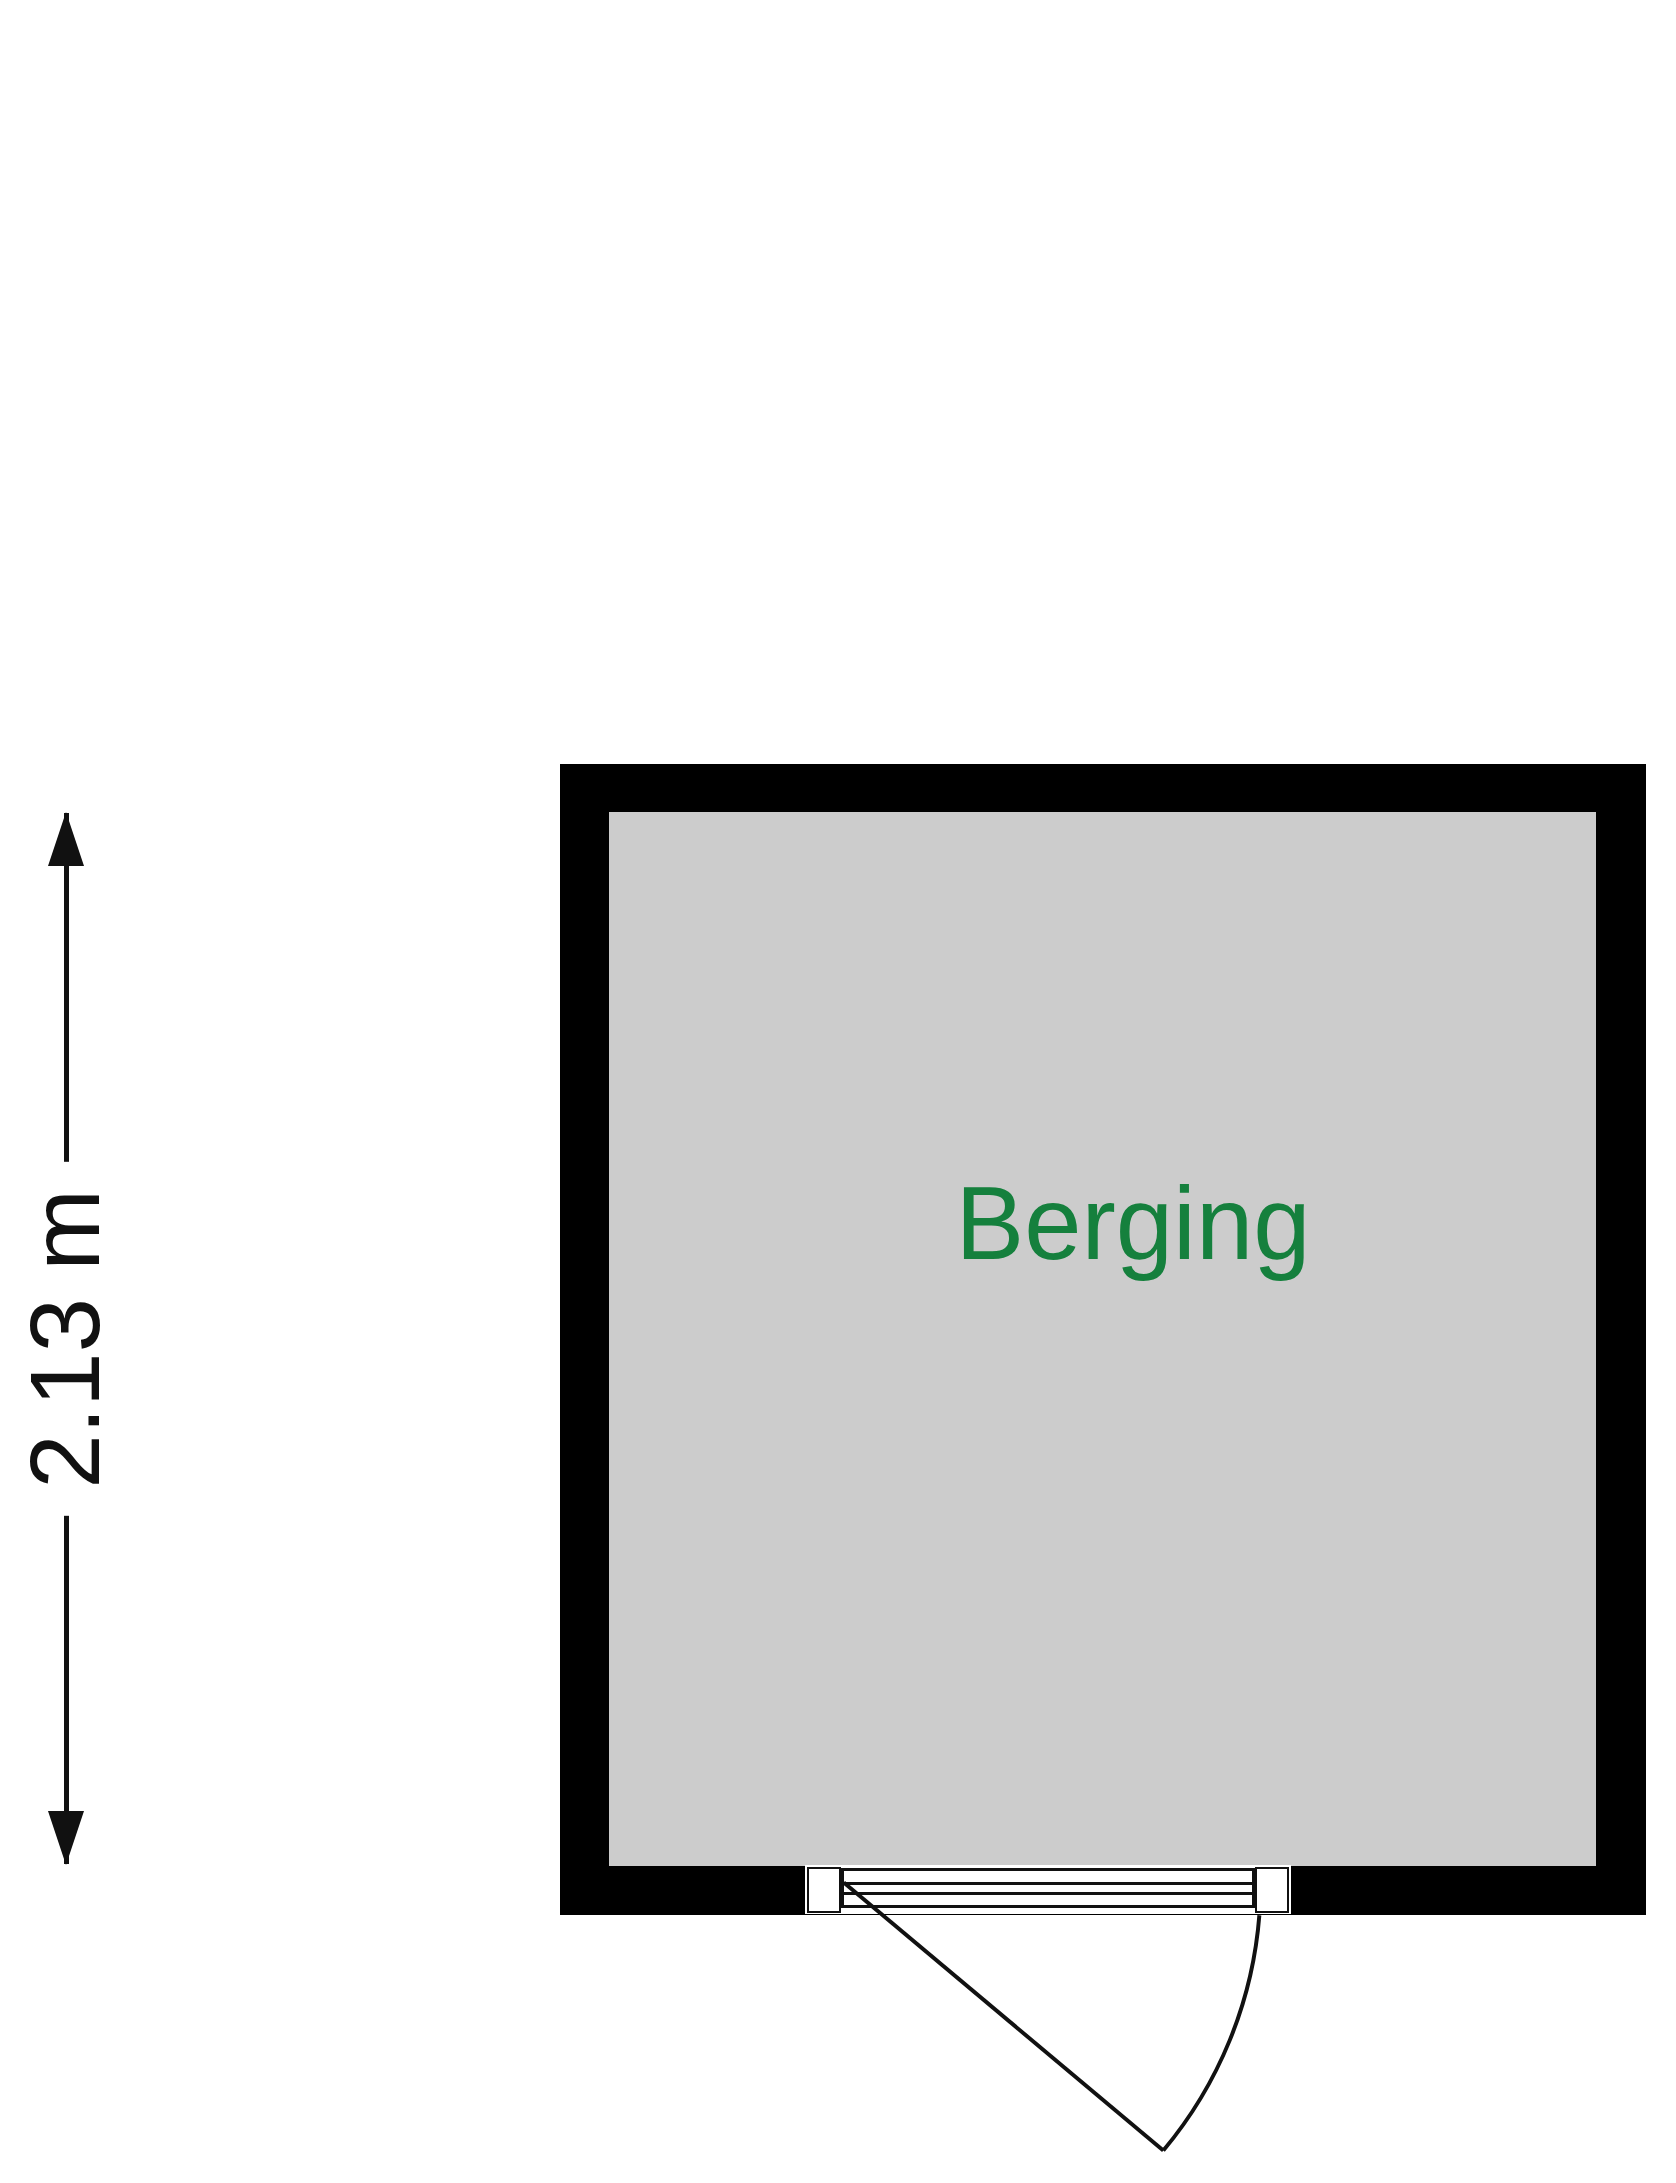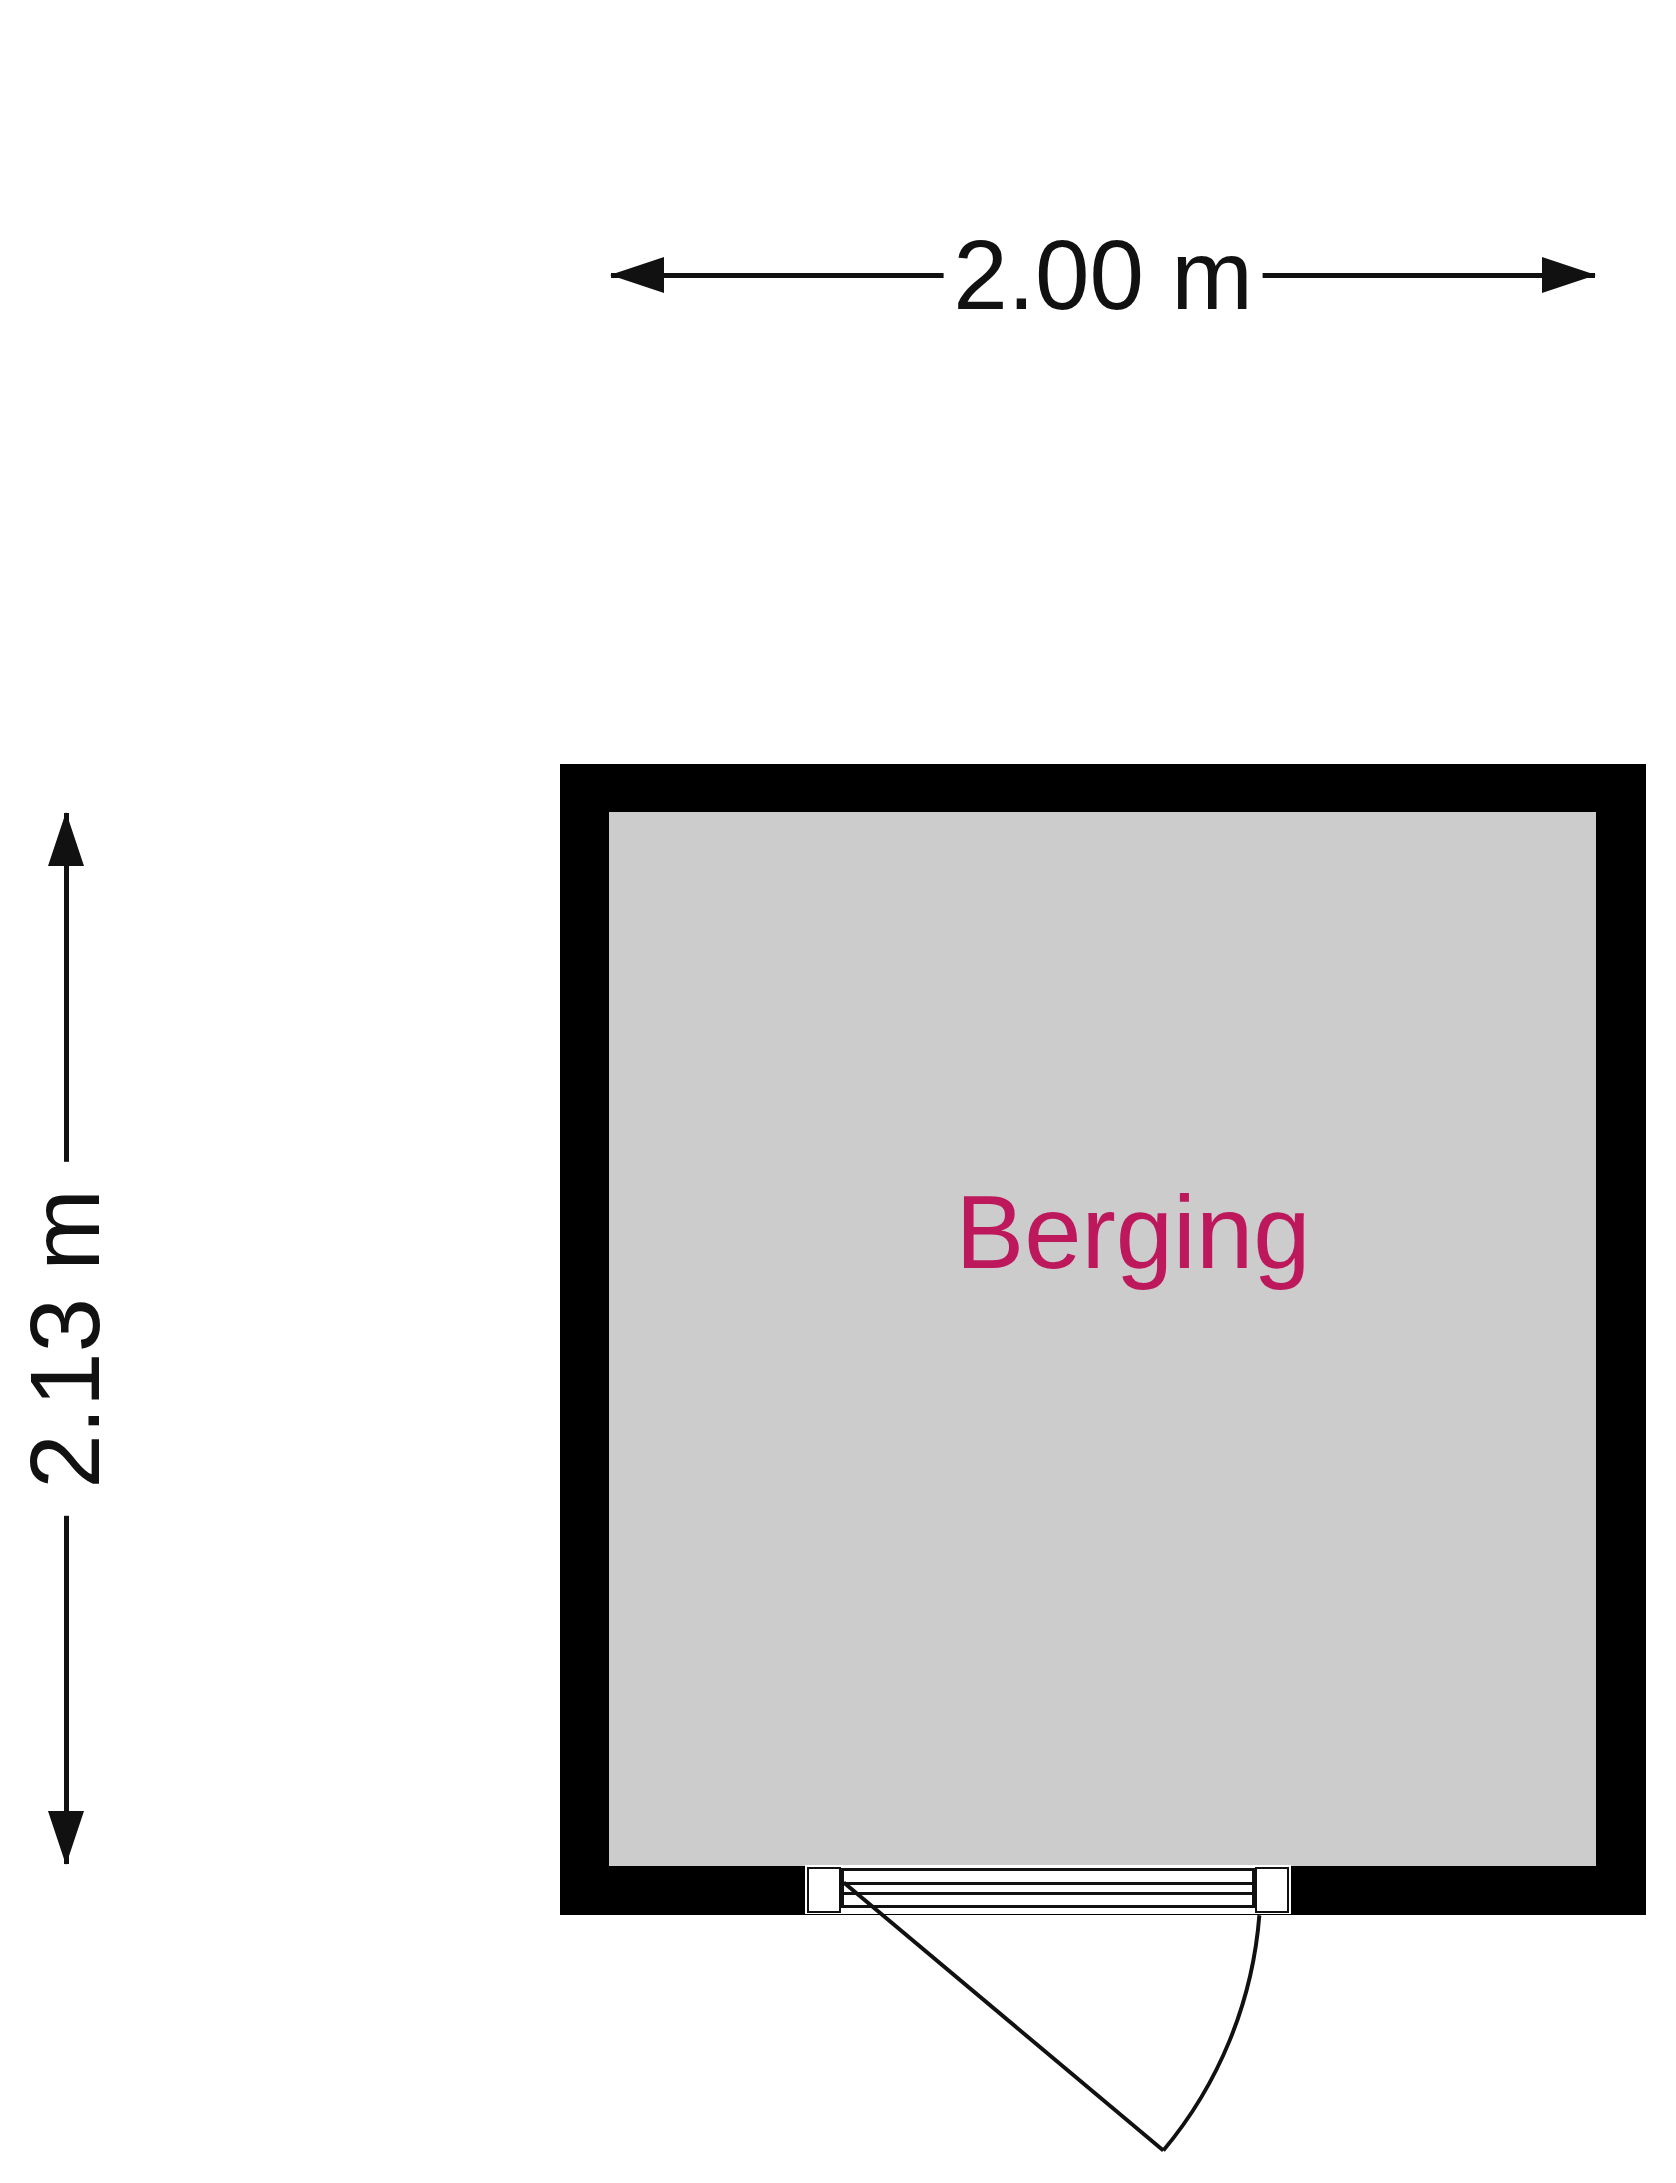--- a/index.html
+++ b/index.html
@@ -115,25 +115,24 @@
     width: 987px;
     height: 1054px;
     background: #cccccc;
   }
   .room-label {
     position: absolute;
     left: 1133px;
     top: 1168px;
     transform: translateX(-50%);
     text-align: right;
-    color: #be185d;
+    color: #15803d;
     font-size: 103px;
     line-height: 1.08;
     white-space: nowrap;
-    margin-top: 9px;
   }
 
   
   .door-opening {
     position: absolute;
     left: 805px;
     top: 1865px;
     width: 486px;
     height: 49px;
     background: #ffffff;
@@ -175,26 +174,20 @@
     width: 1677px;
     height: 2371px;
     pointer-events: none;
   }
 </style>
 </head>
 <body>
 
 <div class="canvas">
 
-  <div class="dim-h">
-    <div class="dim-line"></div>
-    <div class="arrowhead ah-left"></div>
-    <div class="arrowhead ah-right"></div>
-    <div class="dim-label">2.00 m</div>
-  </div>
 
   <div class="dim-v">
     <div class="dim-line"></div>
     <div class="arrowhead ah-up"></div>
     <div class="arrowhead ah-down"></div>
     <div class="dim-label">2.13 m</div>
   </div>
 
   <div class="room-walls"></div>
   <div class="room-floor"></div>

